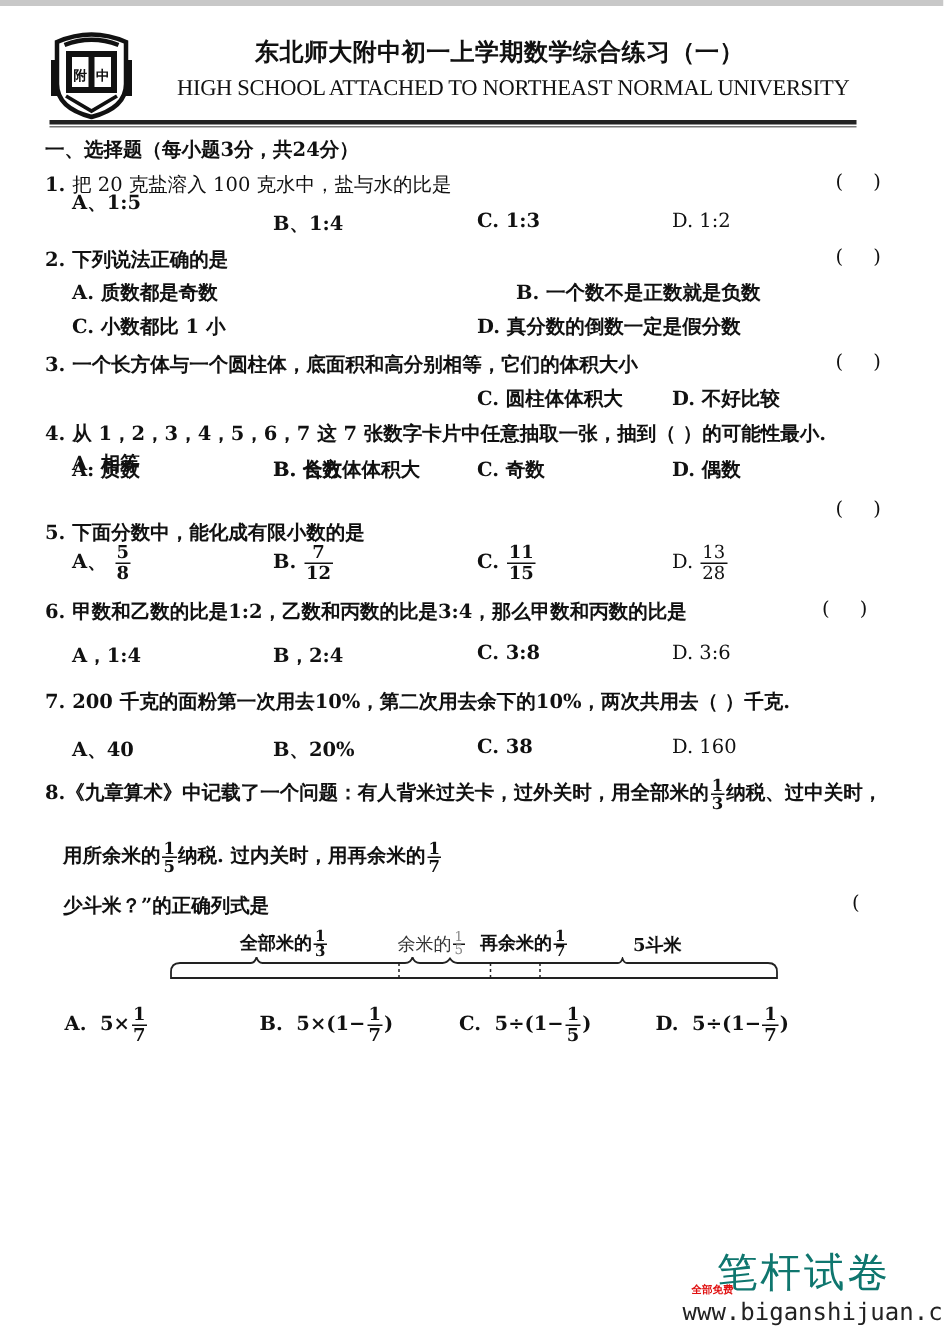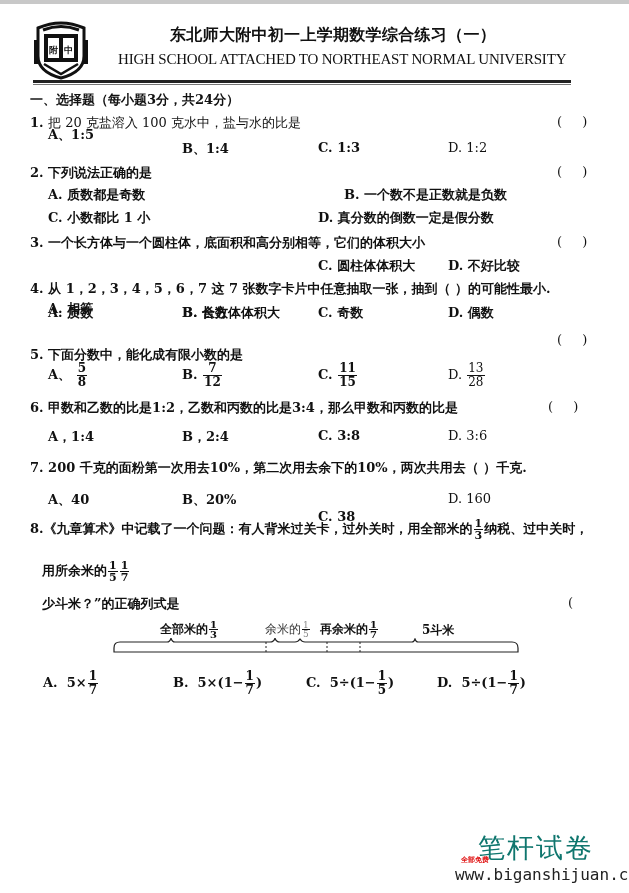--- a/index.html
+++ b/index.html
@@ -135,34 +135,34 @@
 <div class="abs optb" style="left:182px;top:428px;">B，2:4</div>
 <div class="abs optb" style="left:318px;top:428px;">C. 3:8</div>
 <div class="abs opt" style="left:448px;top:428px;">D. 3:6</div>
 
 <div class="abs q" style="left:30px;top:459px;">
   <span>7.</span>
   <span>200 千克的面粉第一次用去10%，第二次用去余下的10%，两次共用去（    ）千克.</span>
 </div>
 <div class="abs optb" style="left:48px;top:491px;">A、40</div>
 <div class="abs optb" style="left:182px;top:491px;">B、20%</div>
-<div class="abs optb" style="left:318px;top:491px;margin-top:18px;">C. 38</div>
+<div class="abs optb" style="left:318px;top:491px;">C. 38</div>
 <div class="abs opt" style="left:448px;top:491px;">D. 160</div>
 
 <div class="abs q" style="left:30px;top:518px;">
   <span>8.</span><span>《九章算术》中记载了一个问题：有人背米过关卡，过外关时，用全部米的</span><span class="frac">
       <span class="n">1</span>
       <span class="d">3</span>
     </span><span>纳税、过中关时，</span>
 </div>
 <div class="abs q" style="left:42px;top:560px;">
   <span>用所余米的</span><span class="frac">
       <span class="n">1</span>
       <span class="d">5</span>
-    </span><span class="frac">
+    </span><span>纳税. 过内关时，用再余米的</span><span class="frac">
       <span class="n">1</span>
       <span class="d">7</span>
     </span>
 </div>
 <div class="abs q" style="left:42px;top:595px;">少斗米？”的正确列式是</div>
 <div class="abs paren" style="left:568px;top:595px;">(</div>
 
 <div class="abs q" style="left:160px;top:620px;font-size:12px;">
   <span>全部米的</span><span class="frac" style="font-size:10px;line-height:9px">
       <span class="n">1</span>

